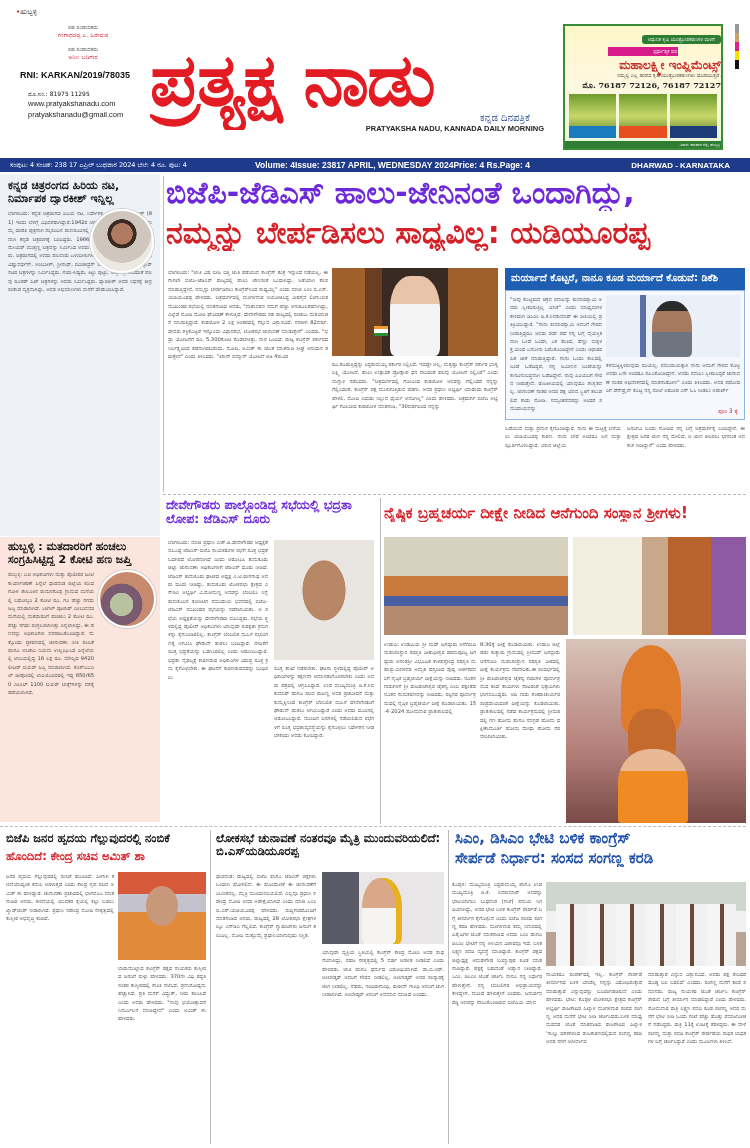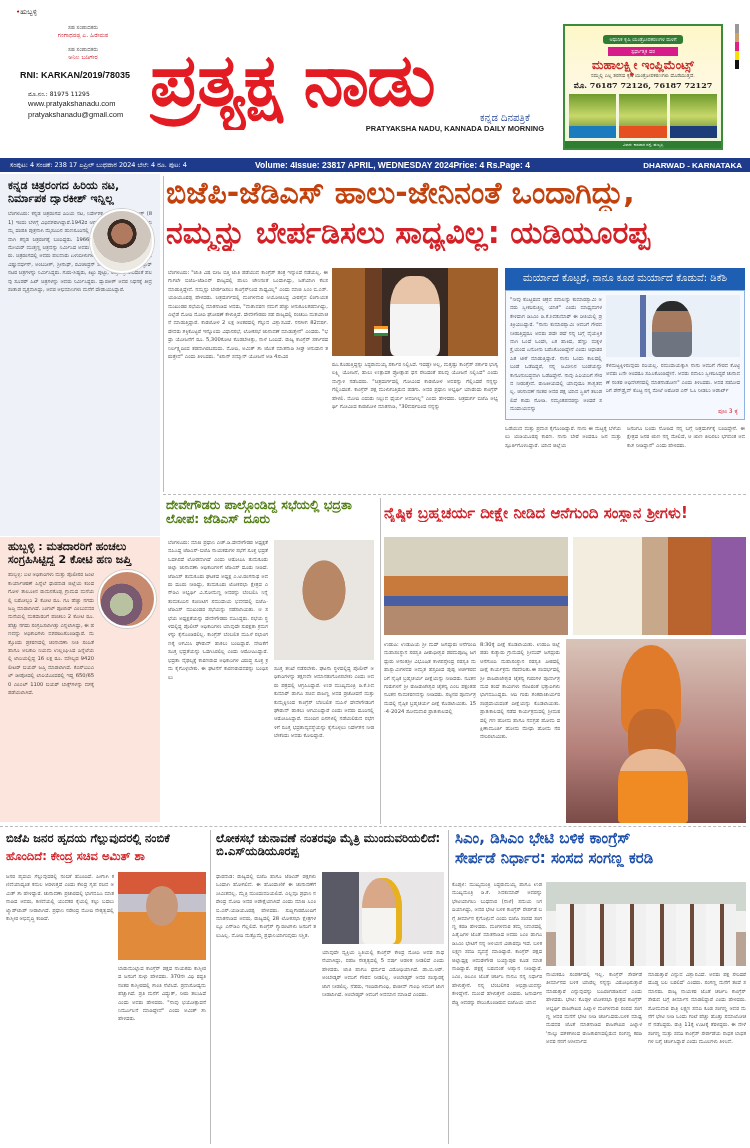--- a/index.html
+++ b/index.html
@@ -11,52 +11,52 @@
 .edition{font-size:7px;margin-left:8px}
 .edition::before{content:"\2022 ";color:#c00}
 .staff{text-align:center;margin-top:8px;font-size:5.5px;color:#444}
 .staff .nm{color:#c41e2a;font-size:6px}
 .rni{font-family:"Liberation Sans",sans-serif;font-weight:bold;font-size:9px;margin-top:10px;margin-left:12px}
 .contact{margin-left:20px;margin-top:8px;font-size:6px;line-height:1.5}
 .contact .web{font-family:"Liberation Sans",sans-serif;font-size:7.5px;color:#222}
 .logo{left:150px;top:30px;width:390px;height:100px;font-family:"DejaVu Sans",sans-serif;font-weight:bold;font-size:72px;line-height:100px;color:#e31b23;letter-spacing:-2px;white-space:nowrap;overflow:hidden}
 .tagline{left:380px;top:112px;font-size:10px;color:#1b3d8f;text-align:right;width:150px}
 .tagline-en{left:284px;top:124px;width:260px;font-family:"Liberation Sans",sans-serif;font-weight:bold;font-size:7.5px;color:#222;text-align:right}
-.ad{left:563px;top:24px;width:160px;height:126px;border:2px solid #3b8c3a;background:linear-gradient(#fdf7c8,#fff8e0 45%,#e9f5d8);text-align:center;overflow:hidden}
+.ad{left:563px;top:24px;width:160px;height:126px;border:2px solid #3b8c3a;background:linear-gradient(#fdf7c8,#fff8e0 45%,#e9f5d8);text-align:right;overflow:hidden}
 .ad .top{display:inline-block;background:#2e7d32;color:#fff;font-size:5px;padding:1px 6px;border-radius:3px;margin-top:3px}
 .ad .ribbon{display:block;margin:2px auto 0;width:70px;background:#d81b8a;color:#fff;font-size:5px;padding:1px}
 .ad .name{color:#c62828;font-weight:bold;font-size:12px;margin-top:2px}
 .ad .sub{font-size:5px;color:#333}
 .ad .ph{font-family:"DejaVu Serif",serif;font-weight:bold;font-size:8px;color:#222;margin-top:1px}
 .ad .imgs{display:flex;gap:3px;margin:3px 4px 0;height:44px}
 .ad .imgs div{flex:1;background:linear-gradient(#6f9a2c,#c8d86a 50%,#547a22)}
 .ad .imgs .i1{box-shadow:inset 0 -18px 0 -6px #1b7bbf}
 .ad .imgs .i2{box-shadow:inset 0 -18px 0 -6px #e65020}
 .ad .imgs .i3{box-shadow:inset 0 -18px 0 -6px #1d3d7a}
 .ad .foot{position:absolute;bottom:0;left:0;right:0;background:#2e7d32;color:#fff;font-size:4px;padding:1px}
 .regmarks{left:735px;top:24px;width:4px;height:45px;background:linear-gradient(#999 0 20%,#c9a36b 20% 40%,#e0218a 40% 60%,#f7e000 60% 80%,#111 80%)}
 
 .infobar{left:0;top:158px;width:750px;height:14px;background:#1e3a8a;color:#fff;display:flex;align-items:center;font-size:6.5px;white-space:nowrap;padding-left:10px}
 .infobar .kn{width:245px}
 .infobar .en{font-family:"Liberation Sans",sans-serif;font-weight:bold;font-size:8.5px;display:flex;gap:0}
-.infobar .place{margin-left:auto;margin-right:8px;font-family:"Liberation Sans",sans-serif;font-weight:bold;font-size:8px}
+.infobar .place{margin-left:auto;margin-right:20px;font-family:"Liberation Sans",sans-serif;font-weight:bold;font-size:8px}
 
 .txt{font-size:5.2px;line-height:8.4px;color:#444;text-align:justify;word-break:break-all;overflow:hidden}
 .hl{font-weight:bold;font-family:"DejaVu Sans",sans-serif;line-height:1.15;overflow:hidden}
 .photo{overflow:hidden}
 .col-left{left:0;top:174px;width:160px;height:362px;background:#eef2f8;padding:6px 8px}
 .col-left .hl{font-size:11px;color:#111}
 .pink{left:0;top:537px;width:160px;height:285px;background:#fbe5dc;padding:4px 8px}
 .pink .hl{font-size:11px;color:#111}
 .circle{border-radius:50%;border:2px solid #fff;box-shadow:0 0 0 1px #ccc}
-.lead-hl1{left:166px;top:176px;width:580px;font-size:30px;color:#c2410c;white-space:nowrap}
+.lead-hl1{left:166px;top:176px;width:580px;font-size:30px;color:#6d28d9;white-space:nowrap}
 .lead-hl2{left:166px;top:216px;width:580px;font-size:30px;color:#d42027;white-space:nowrap}
 .vrule{border-left:1px solid #bbb}
 .hrule{border-top:1px dashed #bbb}
-.bluebox-hd{left:505px;top:268px;width:240px;height:22px;background:#1e5fb3;color:#fff;font-size:10px;font-weight:normal;padding:4px 18px;white-space:nowrap;overflow:hidden}
+.bluebox-hd{left:505px;top:268px;width:240px;height:22px;background:#1e5fb3;color:#fff;font-size:10px;font-weight:bold;padding:4px 6px;white-space:nowrap;overflow:hidden}
 .bluebox{left:505px;top:290px;width:240px;height:130px;border:1px solid #8fb3e0;background:#f5f9ff}
 .red{color:#d42027}
 .more{color:#d42027;font-size:6px}
 </style>
 </head>
 <body>
 
 <div class="page">
 
   <div class="abs mast-left">
@@ -142,21 +142,21 @@
       <div style="position:absolute;left:46px;top:6px;width:40px;height:56px;border-radius:45% 45% 10% 10%;background:linear-gradient(#2b2b2b 0 18%,#a57a5e 18% 55%,#6f7580 55%)"></div>
     </div>
     <div class="abs txt" style="left:100px;top:70px;width:134px;height:50px">ಕೆಳಮಟ್ಟಕ್ಕಿಳಿಸುವುದು ಸರಿಯಲ್ಲ. ಸಮುದಾಯಕ್ಕಾಗಿ ನಾನು ಅವರಿಗೆ ಗೌರವ ಕೊಟ್ಟಿ ಅವರು ಏನೇ ಅಂದರೂ ಸಹಿಸಿಕೊಂಡಿದ್ದೇನೆ. ಅವರು ಸವಾಲು ಸ್ವೀಕರಿಸಿದ್ದರೆ ಚುನಾವಣೆ ನಂತರ ಅಧಿವೇಶನದಲ್ಲಿ ಮಾತನಾಡೋಣ" ಎಂದು ತಿಳಿಸಿದರು. ಅವರ ಸಹೋದರಿಗೆ ಪೆನ್‌ಡ್ರೈವ್ ಕೊಟ್ಟ ನನ್ನ ಮೇಲೆ ಆರೋಪ ಎನ್ ಓಸಿ ನೀಡಲು ಅಪಾರ್ಟ್</div>
     <span class="abs more" style="right:6px;bottom:4px">ಪುಟ 3 ಕ್ಕೆ</span>
   </div>
   <div class="abs txt" style="left:505px;top:424px;width:116px;height:64px">ಒಡೆಯುವ ಮತ್ತು ಪ್ರವಾಸ ಕೈಗೊಂಡಿದ್ದಾರೆ. ನಾನು ಈ ಮಟ್ಟಕ್ಕೆ ಬೆಳೆಯಲು ಯಡಿಯೂರಪ್ಪ ಕಾರಣ. ನಾನು ಬೇರೆ ಅಂದರೂ ಜನ ಮತ್ತು ಸ್ಫೂರ್ತಿಗೊಳಿಸಿದ್ದಾರೆ. ಯಾವ ಜಿಲ್ಲೆಯ</div>
   <div class="abs txt" style="left:627px;top:424px;width:118px;height:64px">ಜನರಿಗೂ ಬಂದು ನೋಡಿದ ನನ್ನ ಬಗ್ಗೆ ಚಿತ್ರದುರ್ಗಕ್ಕೆ ಬಂದಿದ್ದೇನೆ. ಈ ಕ್ಷೇತ್ರದ ಜನರ ಋಣ ನನ್ನ ಮೇಲಿದೆ, ಆ ಋಣ ತೀರಿಸಲು ಭಗವಂತ ಅವಕಾಶ ನೀಡಿದ್ದಾನೆ" ಎಂದು ಹೇಳಿದರು.</div>
 
   <div class="abs hrule" style="left:163px;top:494px;width:583px"></div>
 
-  <div class="abs hl" style="left:166px;top:498px;width:220px;font-size:12.5px;color:#4d7c0f">ದೇವೇಗೌಡರು ಪಾಲ್ಗೊಂಡಿದ್ದ ಸಭೆಯಲ್ಲಿ ಭದ್ರತಾ ಲೋಪ: ಜೆಡಿಎಸ್ ದೂರು</div>
+  <div class="abs hl" style="left:166px;top:498px;width:220px;font-size:12.5px;color:#6d28d9">ದೇವೇಗೌಡರು ಪಾಲ್ಗೊಂಡಿದ್ದ ಸಭೆಯಲ್ಲಿ ಭದ್ರತಾ ಲೋಪ: ಜೆಡಿಎಸ್ ದೂರು</div>
   <div class="abs txt" style="left:168px;top:538px;width:100px;height:284px">ಬೆಂಗಳೂರು: ಮಾಜಿ ಪ್ರಧಾನಿ ಎಚ್.ಡಿ.ದೇವೇಗೌಡರ ಅಧ್ಯಕ್ಷತೆ ವಹಿಸಿದ್ದ ಜೆಡಿಎಸ್-ಬಿಜೆಪಿ ನಾಯಕರುಗಳ ಸಭೆಗೆ ಸೂಕ್ತ ಭದ್ರತೆ ಒದಗಿಸದೆ ಲೋಪವಾಗಿದೆ ಎಂದು ಆರೋಪಿಸಿ ತುಮಕೂರು ಜಿಲ್ಲಾ ಚುನಾವಣಾ ಅಧಿಕಾರಿಗಳಿಗೆ ಜೆಡಿಎಸ್ ದೂರು ನೀಡಿದೆ. ಜೆಡಿಎಸ್ ತುಮಕೂರು ಘಟಕದ ಅಧ್ಯಕ್ಷ ಎ.ಟಿ.ರಂಗನಾಥ ಅವರು ದೂರು ನೀಡಿದ್ದು, ತುಮಕೂರು ಲೋಕಸಭಾ ಕ್ಷೇತ್ರದ ಎನ್‌ಡಿಎ ಅಭ್ಯರ್ಥಿ ವಿ.ಸೋಮಣ್ಣ ಅವರನ್ನು ಬೆಂಬಲಿಸಿ ನಿನ್ನೆ ತುಮಕೂರಿನ ಕುಂಚಿಟಿಗ ಸಮುದಾಯ ಭವನದಲ್ಲಿ ಬಿಜೆಪಿ-ಜೆಡಿಎಸ್ ಮುಖಂಡರ ಸಭೆಯನ್ನು ನಡೆಸಲಾಯಿತು. ಆ ಸಭೆಯ ಅಧ್ಯಕ್ಷತೆಯನ್ನು ದೇವೇಗೌಡರು ವಹಿಸಿದ್ದರು. ಸಭೆಯ ಸ್ಥಳದಲ್ಲಿದ್ದ ಪೊಲೀಸ್ ಅಧಿಕಾರಿಗಳು ಯಾವುದೇ ಸುರಕ್ಷತಾ ಕ್ರಮಗಳನ್ನು ಕೈಗೊಂಡಿರಲಿಲ್ಲ. ಕಾಂಗ್ರೆಸ್ ಬೆಂಬಲಿತ ಮಹಿಳೆ ಸಭಾಂಗಣಕ್ಕೆ ಆಗಮಿಸಿ ಘೇರಾವ್ ಹಾಕಲು ಬಂದಿದ್ದಾರೆ. ವೇದಿಕೆಗೆ ಸೂಕ್ತ ಭದ್ರತೆಯನ್ನು ಒದಗಿಸಿರಲಿಲ್ಲ ಎಂದು ಆರೋಪಿಸಿದ್ದಾರೆ. ಭದ್ರತಾ ವೈಫಲ್ಯಕ್ಕೆ ಕಾರಣರಾದ ಅಧಿಕಾರಿಗಳ ವಿರುದ್ಧ ಸೂಕ್ತ ಕ್ರಮ ಕೈಗೊಳ್ಳಬೇಕು. ಈ ಘಟನೆಗೆ ಕಾರಣರಾದವರನ್ನು ಬಂಧಿಸಲು</div>
   <div class="abs photo" style="left:274px;top:540px;width:100px;height:120px;background:radial-gradient(ellipse at 50% 42%,#b88866 0 30%,#e9e6e1 31%)"></div>
   <div class="abs txt" style="left:274px;top:664px;width:100px;height:158px">ಸೂಕ್ತ ತನಿಖೆ ನಡೆಸಬೇಕು. ಘಟನಾ ಸ್ಥಳದಲ್ಲಿದ್ದ ಪೊಲೀಸ್ ಅಧಿಕಾರಿಗಳನ್ನು ತಕ್ಷಣವೇ ಅಮಾನತುಗೊಳಿಸಬೇಕು ಎಂದು ಅವರು ಪತ್ರದಲ್ಲಿ ಆಗ್ರಹಿಸಿದ್ದಾರೆ. ಉಪ ಮುಖ್ಯಮಂತ್ರಿ ಡಿ.ಕೆ.ಶಿವಕುಮಾರ್ ಹಾಗೂ ಸಚಿವ ರಾಜಣ್ಣ ಅವರ ಪ್ರಚೋದನೆ ಮತ್ತು ಕುಮ್ಮಕ್ಕಿನಿಂದ ಕಾಂಗ್ರೆಸ್ ಬೆಂಬಲಿತ ಮಹಿಳೆ ದೇವೇಗೌಡರಿಗೆ ಘೇರಾವ್ ಹಾಕಲು ಆಗಮಿಸಿದ್ದಾರೆ ಎಂದು ಅವರು ದೂರಿನಲ್ಲಿ ಆರೋಪಿಸಿದ್ದಾರೆ. ಮುಂದಿನ ದಿನಗಳಲ್ಲಿ ನಡೆಯಲಿರುವ ಸಭೆಗಳಿಗೆ ಸೂಕ್ತ ಭದ್ರತಾವ್ಯವಸ್ಥೆಯನ್ನು ಕೈಗೊಳ್ಳಲು ನಿರ್ದೇಶನ ನೀಡಬೇಕೆಂದು ಅವರು ಕೋರಿದ್ದಾರೆ.</div>
   <div class="abs vrule" style="left:380px;top:498px;height:326px"></div>
 
   <div class="abs hl red" style="left:384px;top:505px;width:362px;font-size:15px;white-space:nowrap">ನೈಷ್ಠಿಕ ಬ್ರಹ್ಮಚರ್ಯ ದೀಕ್ಷೇ ನೀಡಿದ ಆನೆಗುಂದಿ ಸಂಸ್ಥಾನ ಶ್ರೀಗಳು!</div>
   <div class="abs photo" style="left:384px;top:537px;width:184px;height:98px;background:linear-gradient(#d7d2c0 0 40%,#c77a3c 40% 60%,#4a5fa2 60% 70%,#b38a6e 70%)"></div>
   <div class="abs photo" style="left:573px;top:537px;width:173px;height:98px;background:linear-gradient(90deg,#f3ede0 0 40%,#c7a88a 40% 55%,#b9632e 55% 80%,#8e5aa3 80%)"></div>
   <div class="abs txt" style="left:384px;top:640px;width:92px;height:182px">ಉಡುಪಿ: ಉಡುಪಿಯ ಶ್ರೀ ಮದ್ ಜಗದ್ಗುರು ಆನೆಗುಂದಿ ಮಹಾಸಂಸ್ಥಾನ ಸರಸ್ವತಿ ಪೀಠಾಧೀಶ್ವರ ಪರಮಪೂಜ್ಯ ಜಗದ್ಗುರು ಅನಂತಶ್ರೀ ವಿಭೂಷಿತ ಕಾಳಹಸ್ತೇಂದ್ರ ಸರಸ್ವತಿ ಮಹಾಸ್ವಾಮಿಗಳವರ ಅಮೃತ ಹಸ್ತದಿಂದ ಪುಷ್ಪ ಅರ್ಚಕರವರಿಗೆ ನೈಷ್ಠಿಕ ಬ್ರಹ್ಮಚರ್ಯ ದೀಕ್ಷೆಯನ್ನು ನೀಡಿದರು. ನೂತನ ಗುರುಗಳಿಗೆ ಶ್ರೀ ರಾಜರಾಜೇಶ್ವರ ಚೈತನ್ಯ ಎಂಬ ಪಕ್ಷಂತಹ ನೂತನ ನಾಮಕರಣವನ್ನು ನೀಡಿದರು. ಸಜ್ಜನರ ಪೂರ್ವಾಶ್ರಮದಲ್ಲಿ ನೈಷ್ಠಿಕ ಬ್ರಹ್ಮಚರ್ಯ ದೀಕ್ಷೆ ಕೊಡಲಾಯಿತು. 15-4-2024 ಸೋಮವಾರ ಪ್ರಾತಃಕಾಲದಲ್ಲಿ</div>
   <div class="abs txt" style="left:480px;top:640px;width:80px;height:182px">8:30ಕ್ಕೆ ದೀಕ್ಷೆ ಕೊಡಲಾಯಿತು. ಉಡುಪಿ ಜಿಲ್ಲೆ ಪಡು ಕುತ್ಯಾರು ಗ್ರಾಮದಲ್ಲಿ ಶ್ರೀಮದ್ ಜಗದ್ಗುರು ಆನೆಗುಂದಿ ಮಹಾಸಂಸ್ಥಾನ ಸರಸ್ವತಿ ಪೀಠದಲ್ಲಿ ದೀಕ್ಷೆ ಕಾರ್ಯಕ್ರಮ ನೆರವೇರಿತು.ಈ ಸಂದರ್ಭದಲ್ಲಿ ಶ್ರೀ ರಾಜರಾಜೇಶ್ವರ ಚೈತನ್ಯ ಗುರುಗಳ ಪೂರ್ವಾಶ್ರಮದ ತಂದೆ ತಾಯಿಗಳು ನೆಂಟರಂತೆ ಭಕ್ತಾದಿಗಳು ಭಾಗವಹಿಸಿದ್ದರು. ಆದಿ ಗುರು ಶಂಕರಾಚಾರ್ಯರ ಸಂಪ್ರದಾಯದಂತೆ ದೀಕ್ಷೆಯನ್ನು ಕೊಡಲಾಯಿತು. ಪ್ರಾತಃಕಾಲದಲ್ಲಿ ನಡೆದ ಕಾರ್ಯಕ್ರಮದಲ್ಲಿ ಶ್ರೀಮಠದಲ್ಲಿ ಗಣ ಹೋಮ ಹಾಗೂ ನವಗ್ರಹ ಹೋಮ ದಕ್ಷಿಣಾಮೂರ್ತಿ ಹೋಮ ಮೇಧಾ ಹೋಮ ನೆರವೇರಿಸಲಾಯಿತು.</div>

